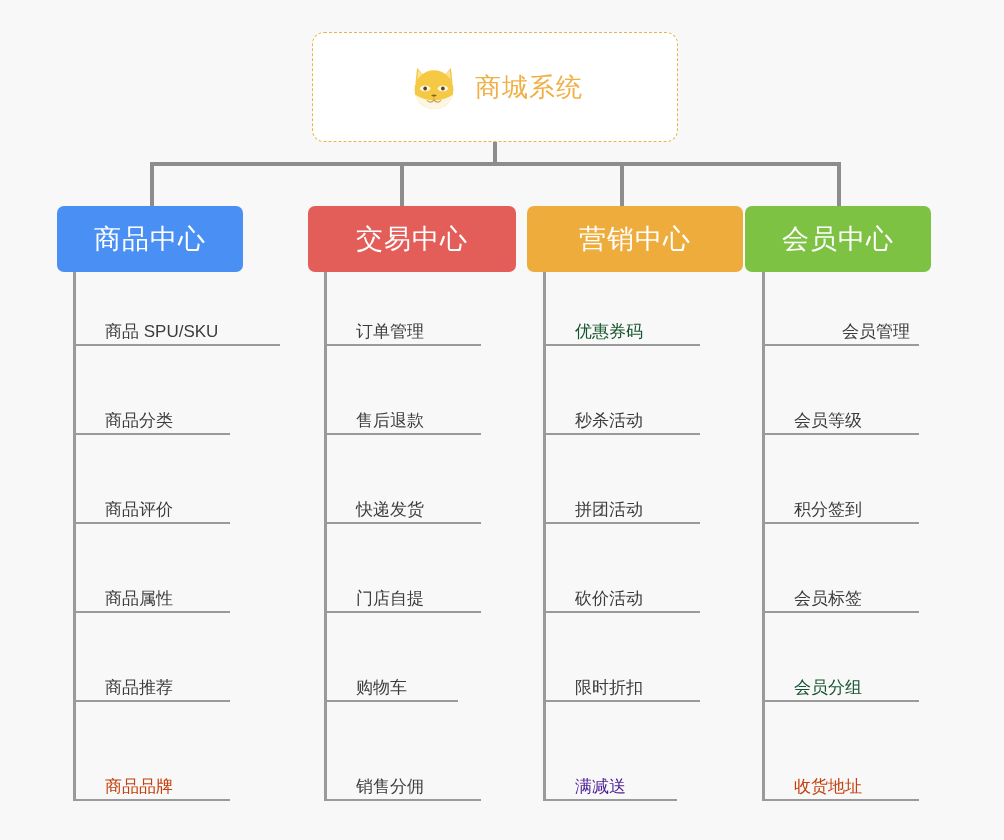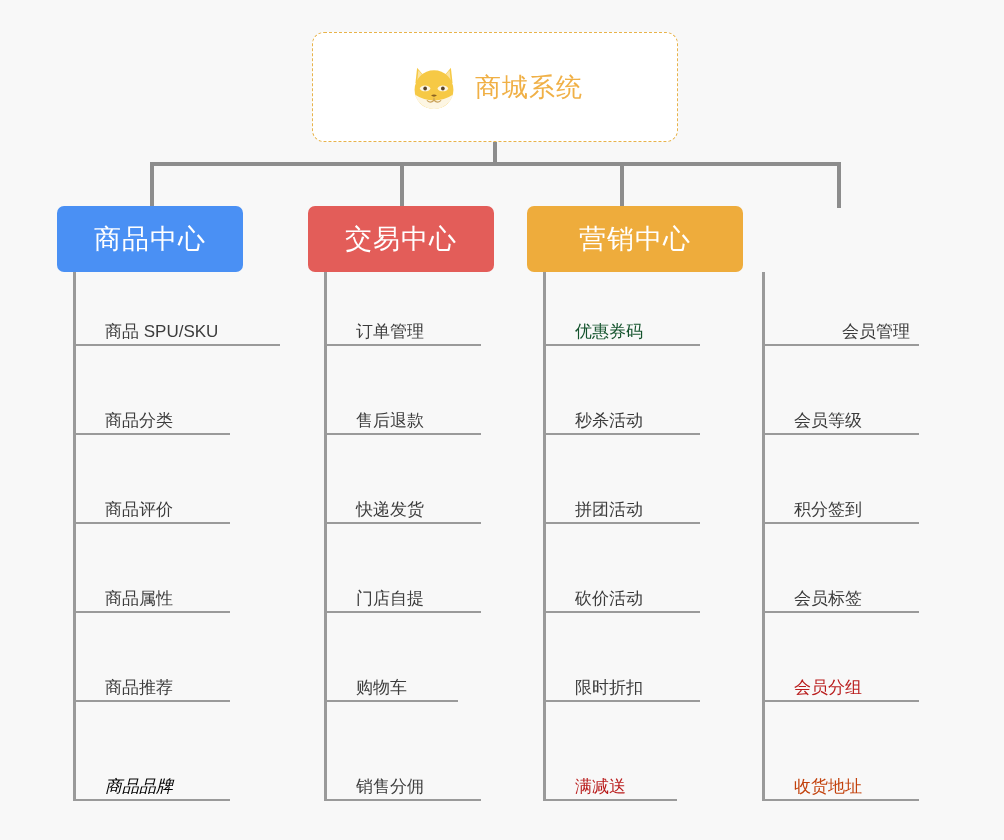--- a/index.html
+++ b/index.html
@@ -166,26 +166,26 @@
     </div>
     <div class="leaf-item" style="top:341px; width:157px;">
       <span class="leaf-label" style="color: rgb(60, 60, 60);">商品属性</span>
       <span class="leaf-underline" style="width: 157px; background: rgb(154, 154, 154);"></span>
     </div>
     <div class="leaf-item" style="top:430px; width:157px;">
       <span class="leaf-label" style="color: rgb(60, 60, 60);">商品推荐</span>
       <span class="leaf-underline" style="width: 157px; background: rgb(154, 154, 154);"></span>
     </div>
     <div class="leaf-item" style="top:529px; width:157px;">
-      <span class="leaf-label" style="color: #000000; font-style: italic;">商品品牌</span>
-      <span class="leaf-underline" style="width: 157px; background: rgb(154, 154, 154);"></span>
-    </div>
-  </div>
-
-  <div class="branch" style="left: 308px; top: 206px; width: 186px; background: rgb(227, 93, 89);">
+      <span class="leaf-label" style="color: #c2410c;">商品品牌</span>
+      <span class="leaf-underline" style="width: 157px; background: rgb(154, 154, 154);"></span>
+    </div>
+  </div>
+
+  <div class="branch" style="left: 308px; top: 206px; width: 208px; background: rgb(227, 93, 89);">
     <span>交易中心</span>
   </div>
   <div class="leaf-col" style="left:324px; top:272px;">
     <div class="leaf-spine" style="height: 529px; background: rgb(154, 154, 154);"></div>
 
     <div class="leaf-item" style="top:74px; width:157px;">
       <span class="leaf-label" style="color: rgb(60, 60, 60);">订单管理</span>
       <span class="leaf-underline" style="width: 157px; background: rgb(154, 154, 154);"></span>
     </div>
     <div class="leaf-item" style="top:163px; width:157px;">
@@ -230,46 +230,49 @@
     </div>
     <div class="leaf-item" style="top:341px; width:157px;">
       <span class="leaf-label" style="color: rgb(60, 60, 60);">砍价活动</span>
       <span class="leaf-underline" style="width: 157px; background: rgb(154, 154, 154);"></span>
     </div>
     <div class="leaf-item" style="top:430px; width:157px;">
       <span class="leaf-label" style="color: rgb(60, 60, 60);">限时折扣</span>
       <span class="leaf-underline" style="width: 157px; background: rgb(154, 154, 154);"></span>
     </div>
     <div class="leaf-item" style="top:529px; width:134px;">
-      <span class="leaf-label" style="color: #b91c1c;">满减送</span>
+      <span class="leaf-label" style="color: #4c1d95;">满减送</span>
       <span class="leaf-underline" style="width: 134px; background: rgb(154, 154, 154);"></span>
     </div>
   </div>
 
+  <div class="branch" style="left: 745px; top: 206px; width: 186px; background: rgb(125, 194, 66);">
+    <span>会员中心</span>
+  </div>
   <div class="leaf-col" style="left:762px; top:272px;">
     <div class="leaf-spine" style="height: 529px; background: rgb(154, 154, 154);"></div>
 
     <div class="leaf-item" style="top:74px; width:157px;">
       <span class="leaf-label" style="color: rgb(60, 60, 60); margin-left: 48px;">会员管理</span>
       <span class="leaf-underline" style="width: 157px; background: rgb(154, 154, 154);"></span>
     </div>
     <div class="leaf-item" style="top:163px; width:157px;">
       <span class="leaf-label" style="color: rgb(60, 60, 60);">会员等级</span>
       <span class="leaf-underline" style="width: 157px; background: rgb(154, 154, 154);"></span>
     </div>
     <div class="leaf-item" style="top:252px; width:157px;">
       <span class="leaf-label" style="color: rgb(60, 60, 60);">积分签到</span>
       <span class="leaf-underline" style="width: 157px; background: rgb(154, 154, 154);"></span>
     </div>
     <div class="leaf-item" style="top:341px; width:157px;">
       <span class="leaf-label" style="color: rgb(60, 60, 60);">会员标签</span>
       <span class="leaf-underline" style="width: 157px; background: rgb(154, 154, 154);"></span>
     </div>
     <div class="leaf-item" style="top:430px; width:157px;">
-      <span class="leaf-label" style="color: #b91c1c;">会员分组</span>
+      <span class="leaf-label" style="color: #14532d;">会员分组</span>
       <span class="leaf-underline" style="width: 157px; background: rgb(154, 154, 154);"></span>
     </div>
     <div class="leaf-item" style="top:529px; width:157px;">
       <span class="leaf-label" style="color: #c2410c;">收货地址</span>
       <span class="leaf-underline" style="width: 157px; background: rgb(154, 154, 154);"></span>
     </div>
   </div>
 
 </div>
 

